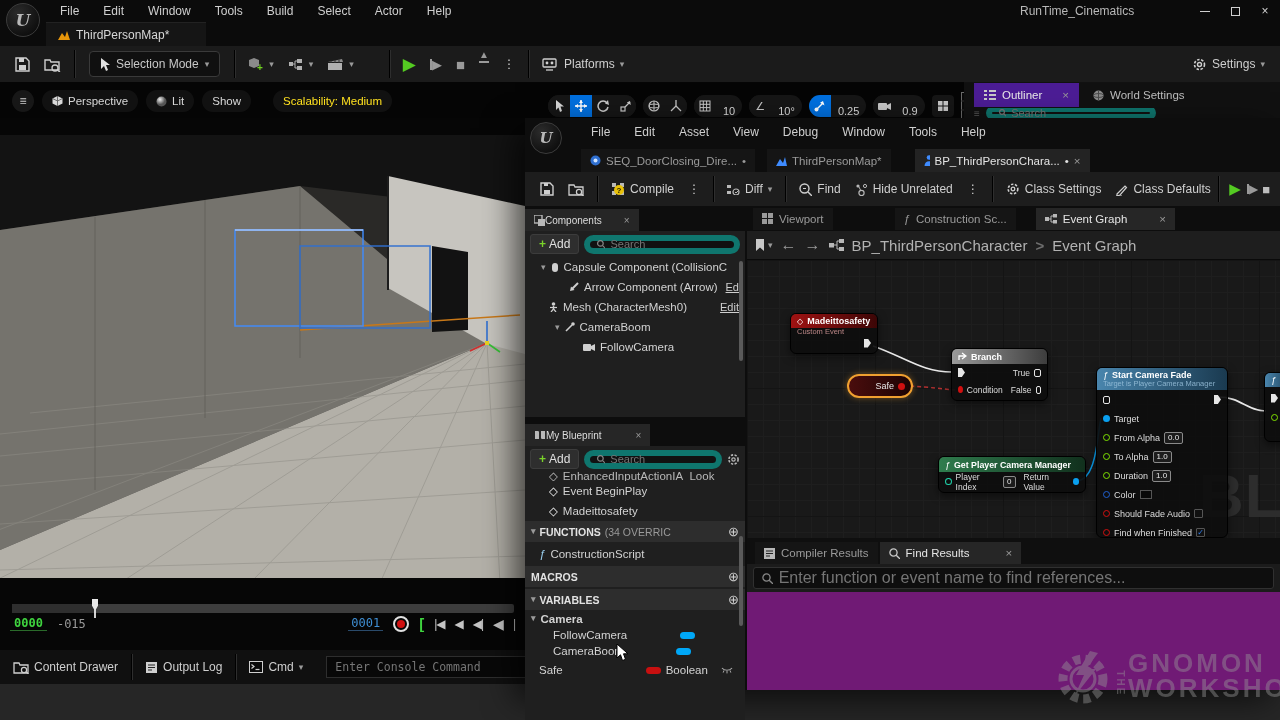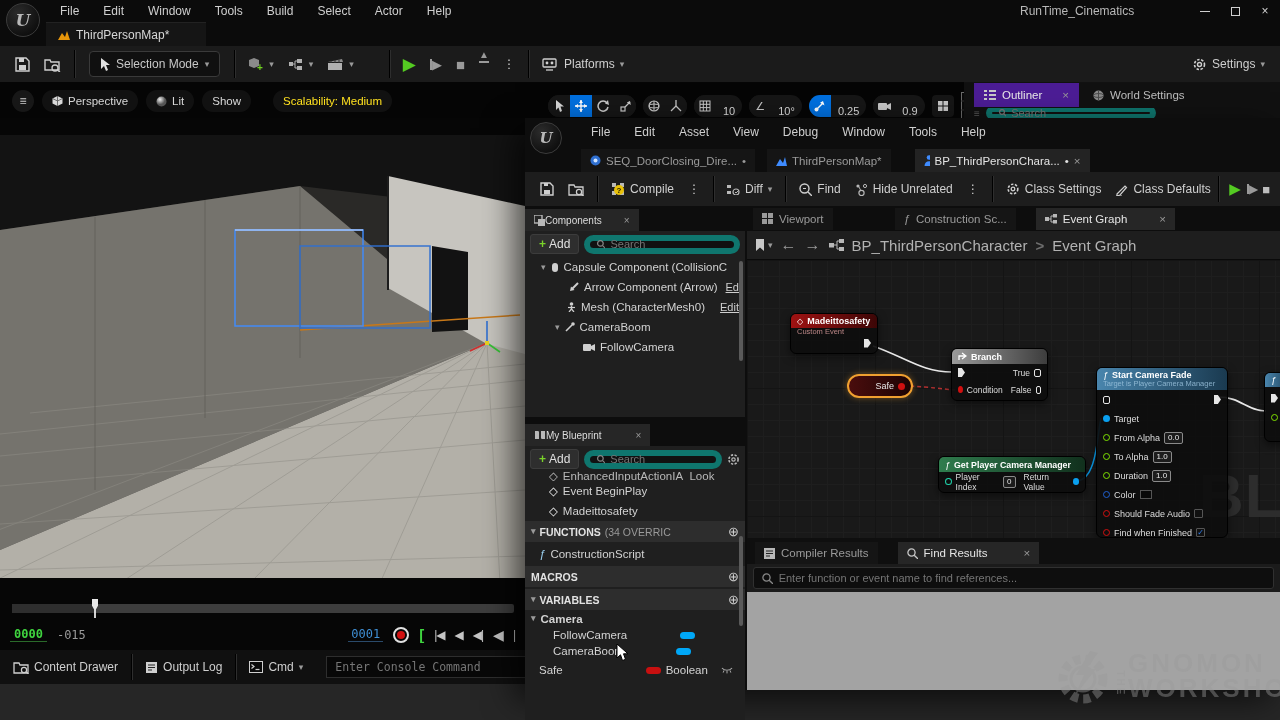--- a/index.html
+++ b/index.html
@@ -77,25 +77,25 @@
   .nhead{border-radius:5px 5px 0 0;display:flex;align-items:center;gap:4px;padding:2px 6px;color:#fff}
   .nsub{font-size:7.5px;opacity:.8;margin-top:-1px}
   .pin-exec{width:7px;height:9px;background:#e6e6e6;clip-path:polygon(0 0,55% 0,100% 50%,55% 100%,0 100%)}
   .pin-exec.hollow{background:transparent;border:1.5px solid #e6e6e6;clip-path:none;border-radius:2px;width:7px;height:8px}
   .pin{width:7px;height:7px;border-radius:50%}
   .pin.h{background:transparent!important;border:1.6px solid}
   .vbox{border:1px solid #8a8a8a;background:#1c1c1c;border-radius:2px;padding:0 3px;font-size:8px;color:#e8e8e8;line-height:10px}
   .chk{width:9px;height:9px;background:#101010;border:1px solid #555;border-radius:1px;display:flex;align-items:center;justify-content:center;font-size:8px;color:#2f7ff0}
   .prow{display:flex;align-items:center;gap:4px;padding:0 6px;height:19px}
   
-  .results{height:152px;background:#a3a3a3}
+  .results{height:152px;background:#701a75}
   .restabs{height:26px;background:#0f0f0f;display:flex;align-items:flex-end;gap:2px;padding-left:4px}
   .resbar{height:28px;display:flex;align-items:center;padding:3px 6px;background:#1b1b1b}
   .resinput{flex:1;display:flex;align-items:center;gap:6px;background:#0e0e0e;border:1px solid #303030;border-radius:3px;height:22px;padding:0 8px}
-  .resinput input{background:transparent;border:0;color:#777;font-size:11px;width:100%}
+  .resinput input{background:transparent;border:0;color:#777;font-size:16px;width:100%}
   
   .gnomon{left:1052px;top:632px;width:228px;height:88px;z-index:6;opacity:.42;display:flex;align-items:center;pointer-events:none}
   .gn-txt{font-weight:bold;color:#9a9a9a;letter-spacing:3px;font-size:26px;line-height:.95;font-family:"Liberation Sans",sans-serif}
   .gn-the{color:#9a9a9a;font-size:10px;font-weight:bold;letter-spacing:2px;transform:rotate(90deg);width:12px}
   svg{display:block}
 </style>
 </head>
 <body>
 
 <div class="abs titlebar">
@@ -407,21 +407,21 @@
         </svg>
 
     </div>
   </div>
 
   <div class="seq-ov">
     <div class="abs" style="left:12px;top:26px;width:502px;height:9px;background:#3d3d3d;border-radius:2px">
       <div class="abs" style="left:0;top:0;width:83px;height:9px;background:#2e2e2e"></div>
       <div class="abs" style="left:80px;top:-5px;width:6px;height:19px;background:#e8e8e8;clip-path:polygon(0 0,100% 0,100% 35%,65% 55%,65% 100%,35% 100%,35% 55%,0 35%)"></div>
     </div>
-    <div class="r" style="position:absolute;left:0;top:48px;width:525px;padding:0 10px;gap:10px">
+    <div class="r" style="position:absolute;left:0;top:37px;width:525px;padding:0 10px;gap:10px">
       <span style="color:#3fd43f;font-weight:bold;font-family:'DejaVu Sans Mono',monospace;border-bottom:1px solid #2a6a2a;padding:0 4px">0000</span>
       <span style="color:#9a9a9a;font-family:'DejaVu Sans Mono',monospace">-015</span>
       <div class="grow"></div>
       <span style="color:#3f8fd4;font-family:'DejaVu Sans Mono',monospace;border-bottom:1px solid #2a4a6a;padding:0 3px">0001</span>
       <span style="width:16px;height:16px;border:2px solid #e0e0e0;border-radius:50%;display:inline-flex;align-items:center;justify-content:center">
           <span style="width:8px;height:8px;background:#d01010;border-radius:50%"></span>
         </span>
       <span style="color:#3fd43f;font-weight:bold;font-size:15px">[</span>
       <span class="transport">|◀</span>
       <span class="transport">◀</span>
@@ -669,21 +669,21 @@
           <span>Capsule Component (CollisionC</span>
         </div>
         <div class="trow" style="padding-left:44px">
           <svg width="10" height="10">
               <line x1="9" y1="1" x2="3" y2="7" stroke="#cfcfcf" stroke-width="2"></line>
               <polygon points="1,9 2,4.5 5.5,8" fill="#cfcfcf"></polygon>
             </svg>
           <span>Arrow Component (Arrow)</span>
           <span class="editlink">Ed</span>
         </div>
-        <div class="trow" style="padding-left:42px">
+        <div class="trow" style="padding-left:24px">
           <svg width="9" height="10">
               <circle cx="4.5" cy="2" r="1.8" fill="#cfcfcf"></circle>
               <line x1="4.5" y1="4" x2="4.5" y2="7" stroke="#cfcfcf" stroke-width="1.4"></line>
               <line x1="1" y1="5.5" x2="8" y2="5.5" stroke="#cfcfcf" stroke-width="1.2"></line>
               <line x1="4.5" y1="7" x2="2" y2="10" stroke="#cfcfcf" stroke-width="1.2"></line>
               <line x1="4.5" y1="7" x2="7" y2="10" stroke="#cfcfcf" stroke-width="1.2"></line>
             </svg>
           <span>Mesh (CharacterMesh0)</span>
           <span class="editlink">Edit</span>
         </div>
@@ -971,21 +971,21 @@
             <svg width="11" height="11">
                 <rect x="0" y="0" width="11" height="11" fill="#b8b8b8"></rect>
                 <g stroke="#222">
                   <line x1="2" y1="3" x2="9" y2="3"></line>
                   <line x1="2" y1="5.5" x2="9" y2="5.5"></line>
                   <line x1="2" y1="8" x2="6" y2="8"></line>
                 </g>
               </svg>
             <span>Compiler Results</span>
           </div>
-          <div class="gtab on" style="margin-left:18px">
+          <div class="gtab on" style="">
             <svg width="11" height="11">
                 <circle cx="4.5" cy="4.5" r="3.6" fill="none" stroke="#c8c8c8" stroke-width="1.3"></circle>
                 <line x1="7.2" y1="7.2" x2="11" y2="11" stroke="#c8c8c8" stroke-width="1.3"></line>
               </svg>
             <span>Find Results</span>
             <span style="margin-left:30px;color:#9a9a9a">×</span>
           </div>
         </div>
         <div class="resbar">
           <div class="resinput">

